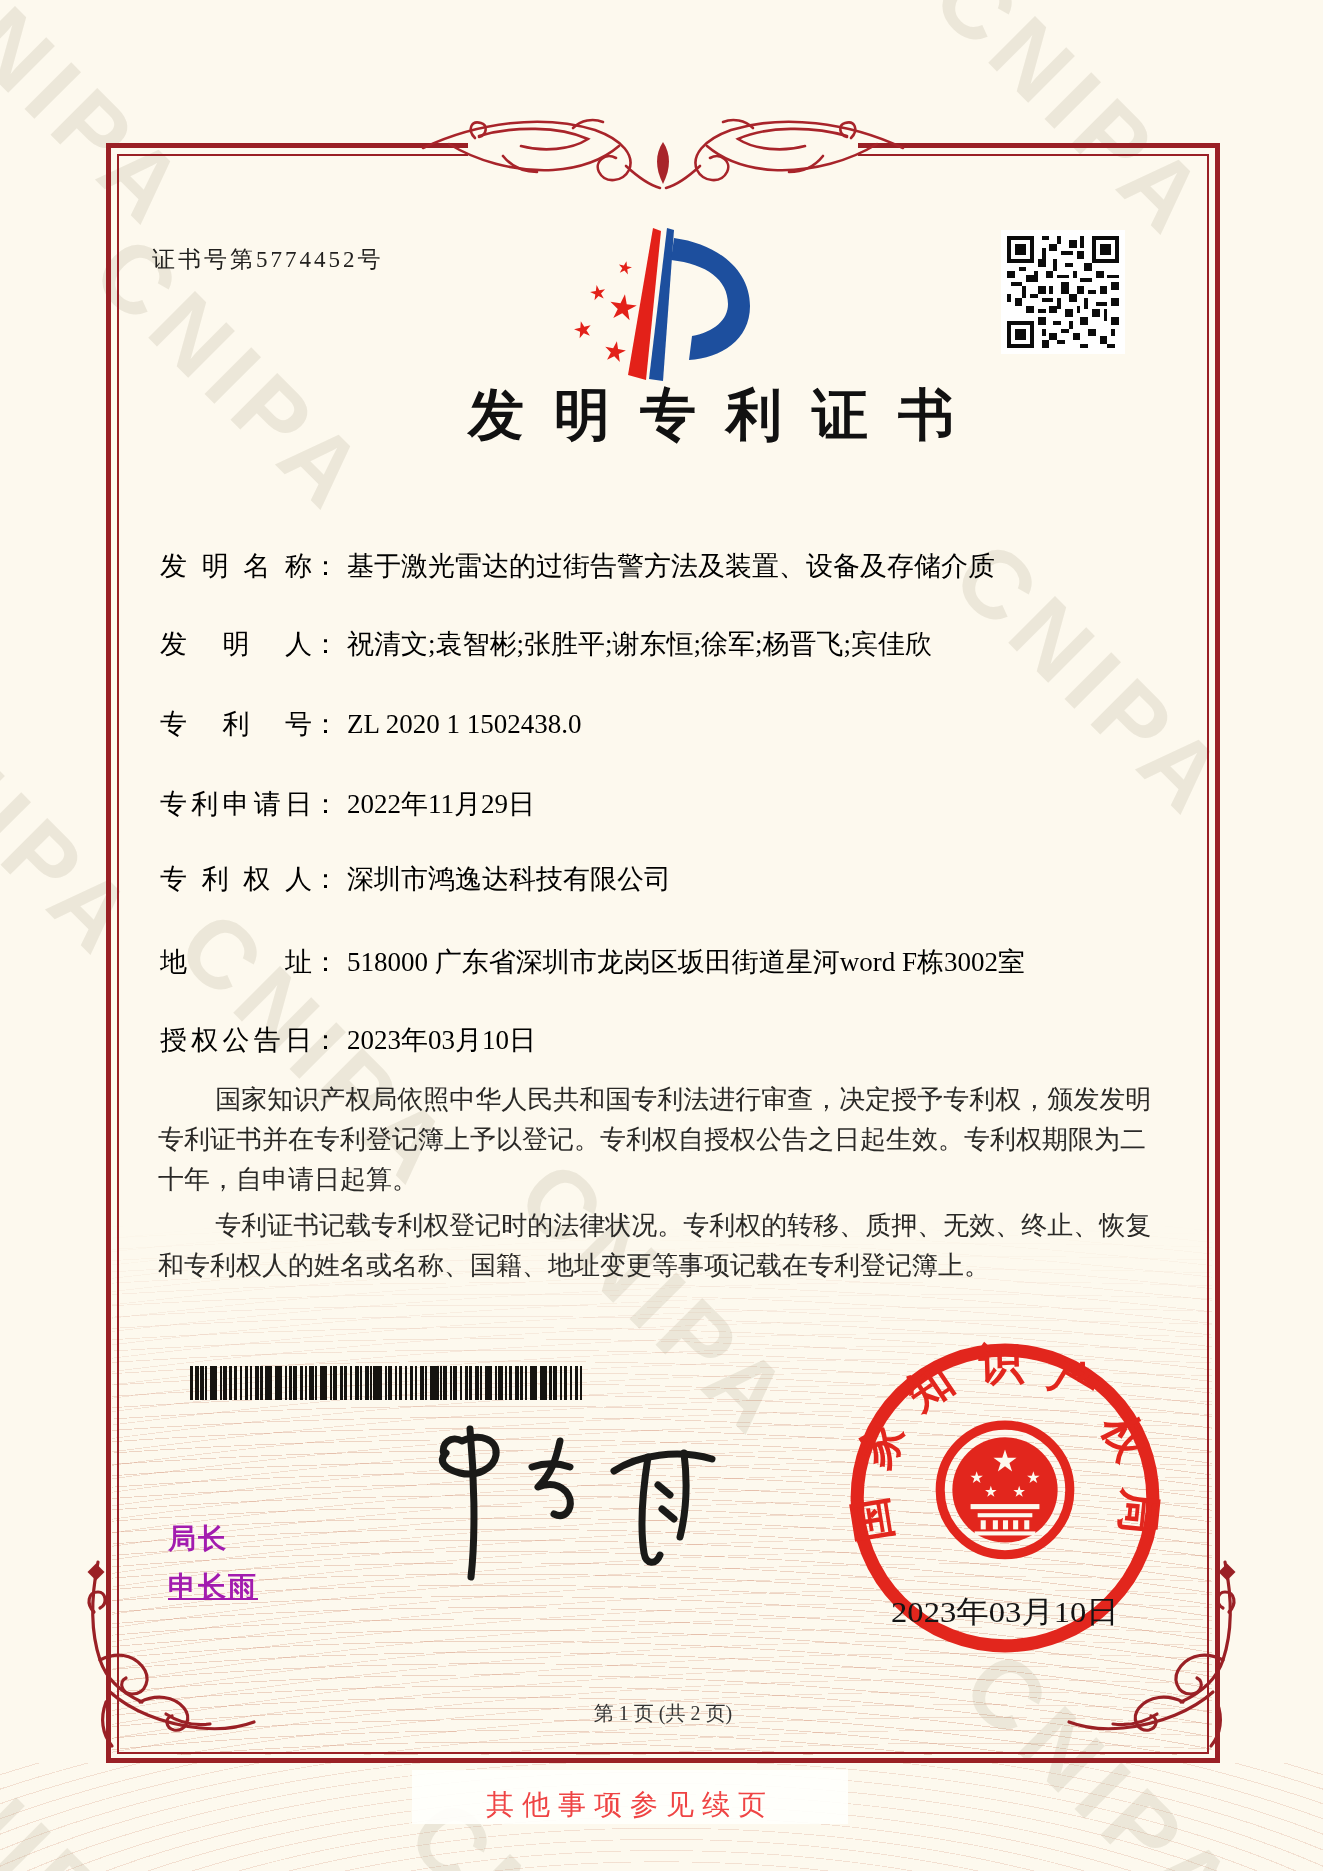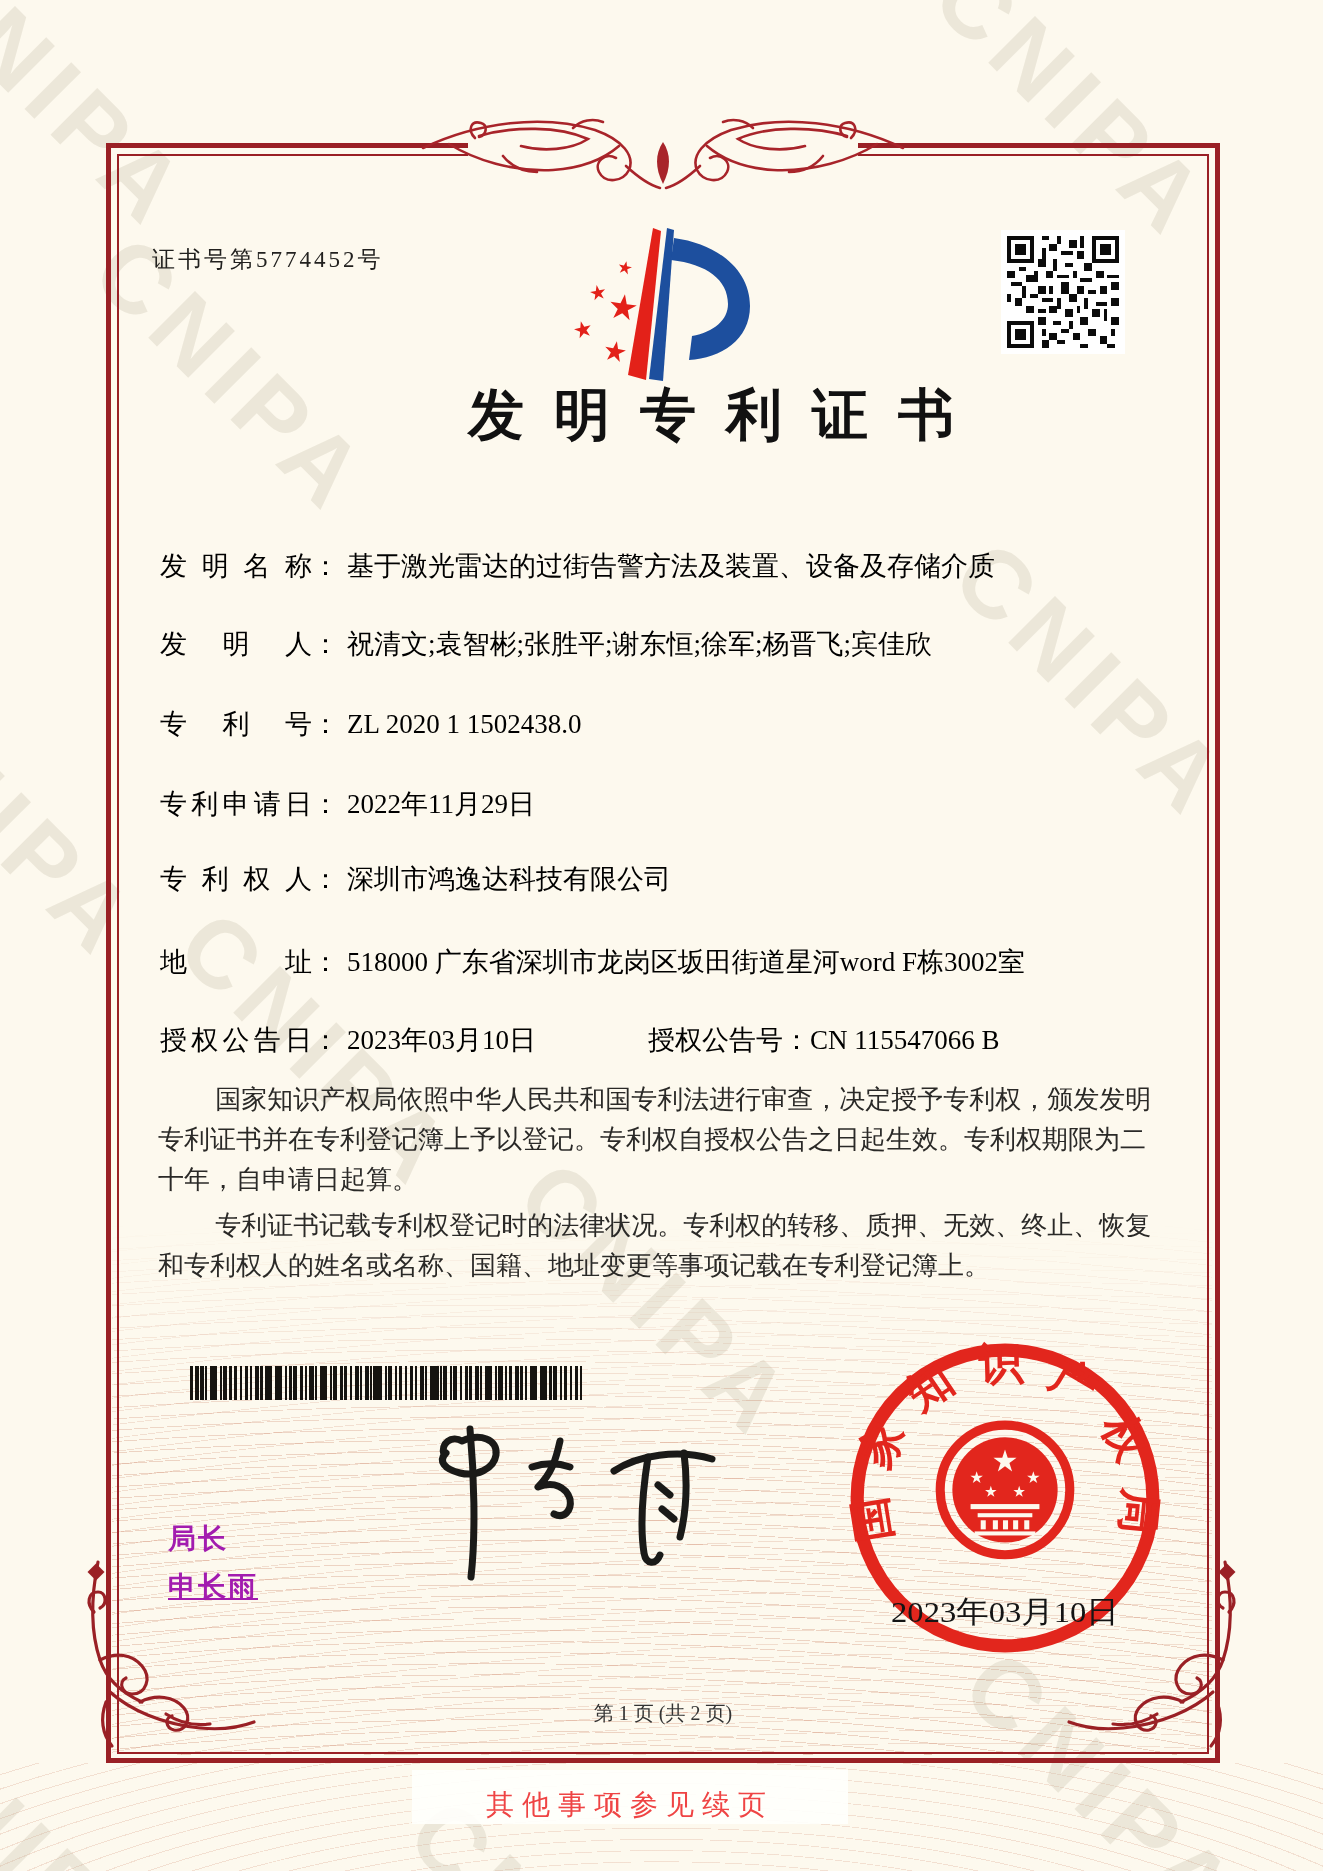--- a/index.html
+++ b/index.html
@@ -270,23 +270,20 @@
 <div class="frow r5">
   <span class="flabel">专利权人</span><span class="fcolon">：</span><span class="fvalue">深圳市鸿逸达科技有限公司</span>
 </div>
 <div class="frow r6">
   <span class="flabel">地址</span><span class="fcolon">：</span><span class="fvalue">518000 广东省深圳市龙岗区坂田街道星河word F栋3002室</span>
 </div>
 <div class="frow r7" style="position:absolute;">
   <span>
     <span class="flabel">授权公告日</span><span class="fcolon">：</span><span class="fvalue">2023年03月10日</span>
   </span>
-  <span class="grant-no-pair">
-    <span>授权公告号</span><span>：</span><span>CN 115547066 B</span>
-  </span>
 </div>
 
 <div class="abs paras">
   <p>国家知识产权局依照中华人民共和国专利法进行审查，决定授予专利权，颁发发明专利证书并在专利登记簿上予以登记。专利权自授权公告之日起生效。专利权期限为二十年，自申请日起算。</p>
   <p>专利证书记载专利权登记时的法律状况。专利权的转移、质押、无效、终止、恢复和专利权人的姓名或名称、国籍、地址变更等事项记载在专利登记簿上。</p>
 </div>
 
 <div class="abs barcode"></div>
 
 <div class="sig-label sig-title">局长</div>

